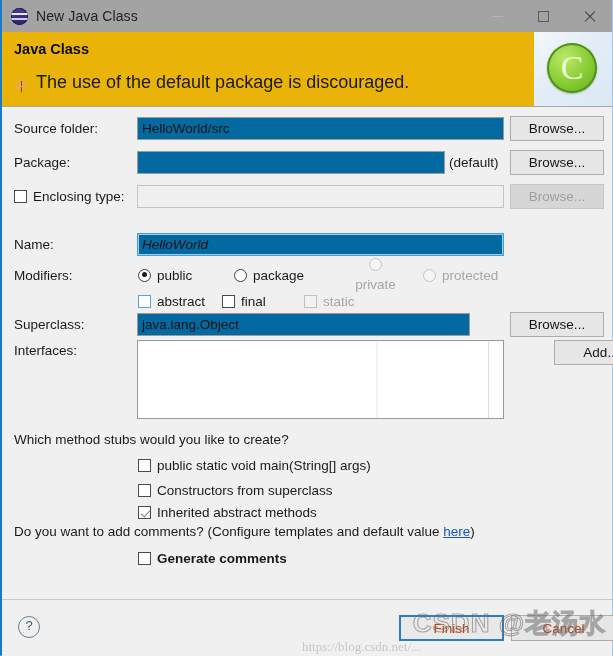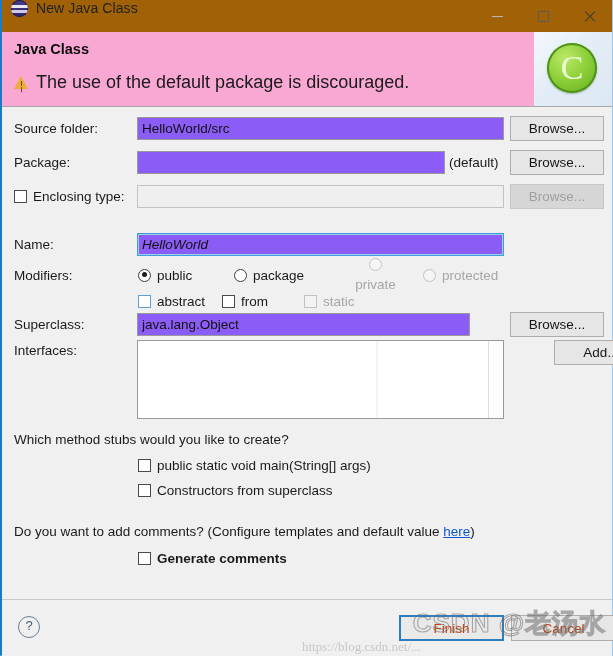--- a/index.html
+++ b/index.html
@@ -7,58 +7,58 @@
     width:613px;height:656px;overflow:hidden;
     font-family:"Liberation Sans", sans-serif;
     font-size:13.5px;color:#1a1a1a;
     background:#ffffff;
     -webkit-font-smoothing:antialiased;
   }
   .dialog{position:relative;width:613px;height:656px;box-sizing:border-box;
     border-left:2px solid #1a7bc4;border-right:1px solid #9fc7e8;border-bottom:1px solid #9fc7e8;background:#ffffff;}
 
   
-  .titlebar{height:32px;background:#a16207;display:flex;position:relative;}
+  .titlebar{height:32px;background:#a3a3a3;display:flex;align-items:center;position:relative;}
   .tb-icon{width:17px;height:17px;margin-left:9px;margin-right:8px;border-radius:50%;
     background:linear-gradient(180deg,#4b3f8f 0%,#3b3080 48%,#2d2569 100%);
     position:relative;overflow:hidden;box-shadow:inset 0 0 0 1px #241d55;}
   .tb-icon:before{content:"";position:absolute;left:0;right:0;top:5px;height:2.5px;background:#e9e7f3;}
   .tb-icon:after{content:"";position:absolute;left:0;right:0;top:10px;height:2.5px;background:#cfcbe4;}
   .tb-title{font-size:14px;color:#222;letter-spacing:.1px;}
   .tb-ctrls{margin-left:auto;display:flex;height:32px;}
   .tb-btn{width:46px;height:32px;display:flex;align-items:center;justify-content:center;}
   .tb-min{width:11px;height:1px;background:#b6b6b6;}
   .tb-max{width:11px;height:11px;border:1.5px solid #5b5b5b;box-sizing:border-box;}
   .tb-close{position:relative;width:13px;height:13px;}
   .tb-close:before,.tb-close:after{content:"";position:absolute;left:0;top:6px;width:14px;height:1.4px;background:#3a3a3a;}
   .tb-close:before{transform:rotate(45deg);}
   .tb-close:after{transform:rotate(-45deg);}
 
   
-  .header{position:relative;height:74px;background:#f9a8d4;border-bottom:1px solid #a8a8a8;}
+  .header{position:relative;height:74px;background:#eab308;border-bottom:1px solid #a8a8a8;}
   .hdr-title{position:absolute;left:12px;top:9px;font-size:14.5px;font-weight:bold;color:#0c0c0c;}
   .hdr-msg{position:absolute;left:12px;top:40px;display:flex;align-items:center;font-size:18px;color:#1a1a1a;}
   .warn-ico{position:relative;width:15px;height:14px;margin-right:7px;flex:0 0 auto;}
   .warn-ico:before{content:"";position:absolute;left:0;top:0;width:0;height:0;
     border-left:7.5px solid transparent;border-right:7.5px solid transparent;border-bottom:13px solid #f0ab3d;}
   .warn-ico:after{content:"";position:absolute;left:6.6px;top:5px;width:1.6px;height:5px;background:#6b4a10;
     box-shadow:0 6.2px 0 0 #6b4a10;}
   .hdr-badge{position:absolute;right:0;top:0;width:78px;height:74px;
     background:linear-gradient(135deg,#f4f8fc 0%,#e3edf7 45%,#dce8f4 100%);}
   .badge-circle{position:absolute;left:13px;top:11px;width:50px;height:50px;border-radius:50%;
     background:radial-gradient(circle at 36% 30%, #bce86a 0%, #8ed13a 45%, #63ab1e 100%);
     box-shadow:inset 0 0 0 2px #4e9417, 0 1px 2px rgba(0,0,0,.25);}
   .badge-c{position:absolute;left:50%;top:50%;transform:translate(-50%,-50%);
     font-family:"Liberation Serif", serif;font-size:34px;line-height:34px;color:#eafbd2;font-weight:normal;}
 
   
   .body{position:relative;height:492px;background:#f0f0f0;}
   .row{position:absolute;left:0;right:0;height:24px;display:flex;align-items:center;}
   .lbl{position:absolute;left:12px;font-size:13.5px;color:#1a1a1a;white-space:nowrap;}
-  .txt{position:absolute;left:135px;height:23px;box-sizing:border-box;background:#8b5cf6;
+  .txt{position:absolute;left:135px;height:23px;box-sizing:border-box;background:#0369a1;
     border:1px solid #9a9a9a;font-family:"Liberation Sans", sans-serif;font-size:13.5px;color:#111;
     padding:0 4px;line-height:21px;outline:none;}
   .txt.focus{border:1px solid #3f9ede;box-shadow:inset 0 0 0 1px #9fcdee;}
   .txt.disabled{background:#efefef;border:1px solid #c3c3c3;color:#9a9a9a;}
   .btn{position:absolute;height:25px;box-sizing:border-box;background:#e6e6e6;border:1px solid #adadad;
     font-family:"Liberation Sans", sans-serif;font-size:13.5px;color:#151515;cursor:default;
     display:flex;align-items:center;justify-content:center;padding:0;}
   .btn.disabled{color:#a0a0a0;background:#d6d6d6;border-color:#c6c6c6;}
   .browse{left:508px;width:94px;}
 
@@ -190,21 +190,21 @@
     </div>
 
     <div class="row" style="top:182px;">
       <div style="position:absolute;left:136px;display:flex;align-items:center;">
         <span class="ck-item" style="width:84px;">
           <span class="cbox blue"></span>
           <span>abstract</span>
         </span>
         <span class="ck-item" style="width:82px;">
           <span class="cbox"></span>
-          <span>from</span>
+          <span>final</span>
         </span>
         <span class="ck-item disabled">
           <span class="cbox disabled"></span>
           <span>static</span>
         </span>
       </div>
     </div>
 
     <div class="row" style="top:205px;">
       <span class="lbl">Superclass:</span>
@@ -229,20 +229,26 @@
         <span class="cbox"></span>
         <span>public static void main(String[] args)</span>
       </span>
     </div>
     <div class="row" style="top:371px;">
       <span class="ck-item" style="position:absolute;left:136px;">
         <span class="cbox"></span>
         <span>Constructors from superclass</span>
       </span>
     </div>
+    <div class="row" style="top:393px;">
+      <span class="ck-item" style="position:absolute;left:136px;">
+        <span class="cbox checked-gray"></span>
+        <span>Inherited abstract methods</span>
+      </span>
+    </div>
 
     <span class="sec-q" style="top:417px;">
       <span>Do you want to add comments? (Configure templates and default value </span><span class="link">here</span><span>)</span>
     </span>
 
     <div class="row" style="top:439px;font-weight:bold;">
       <span class="ck-item" style="position:absolute;left:136px;">
         <span class="cbox"></span>
         <span>Generate comments</span>
       </span>

